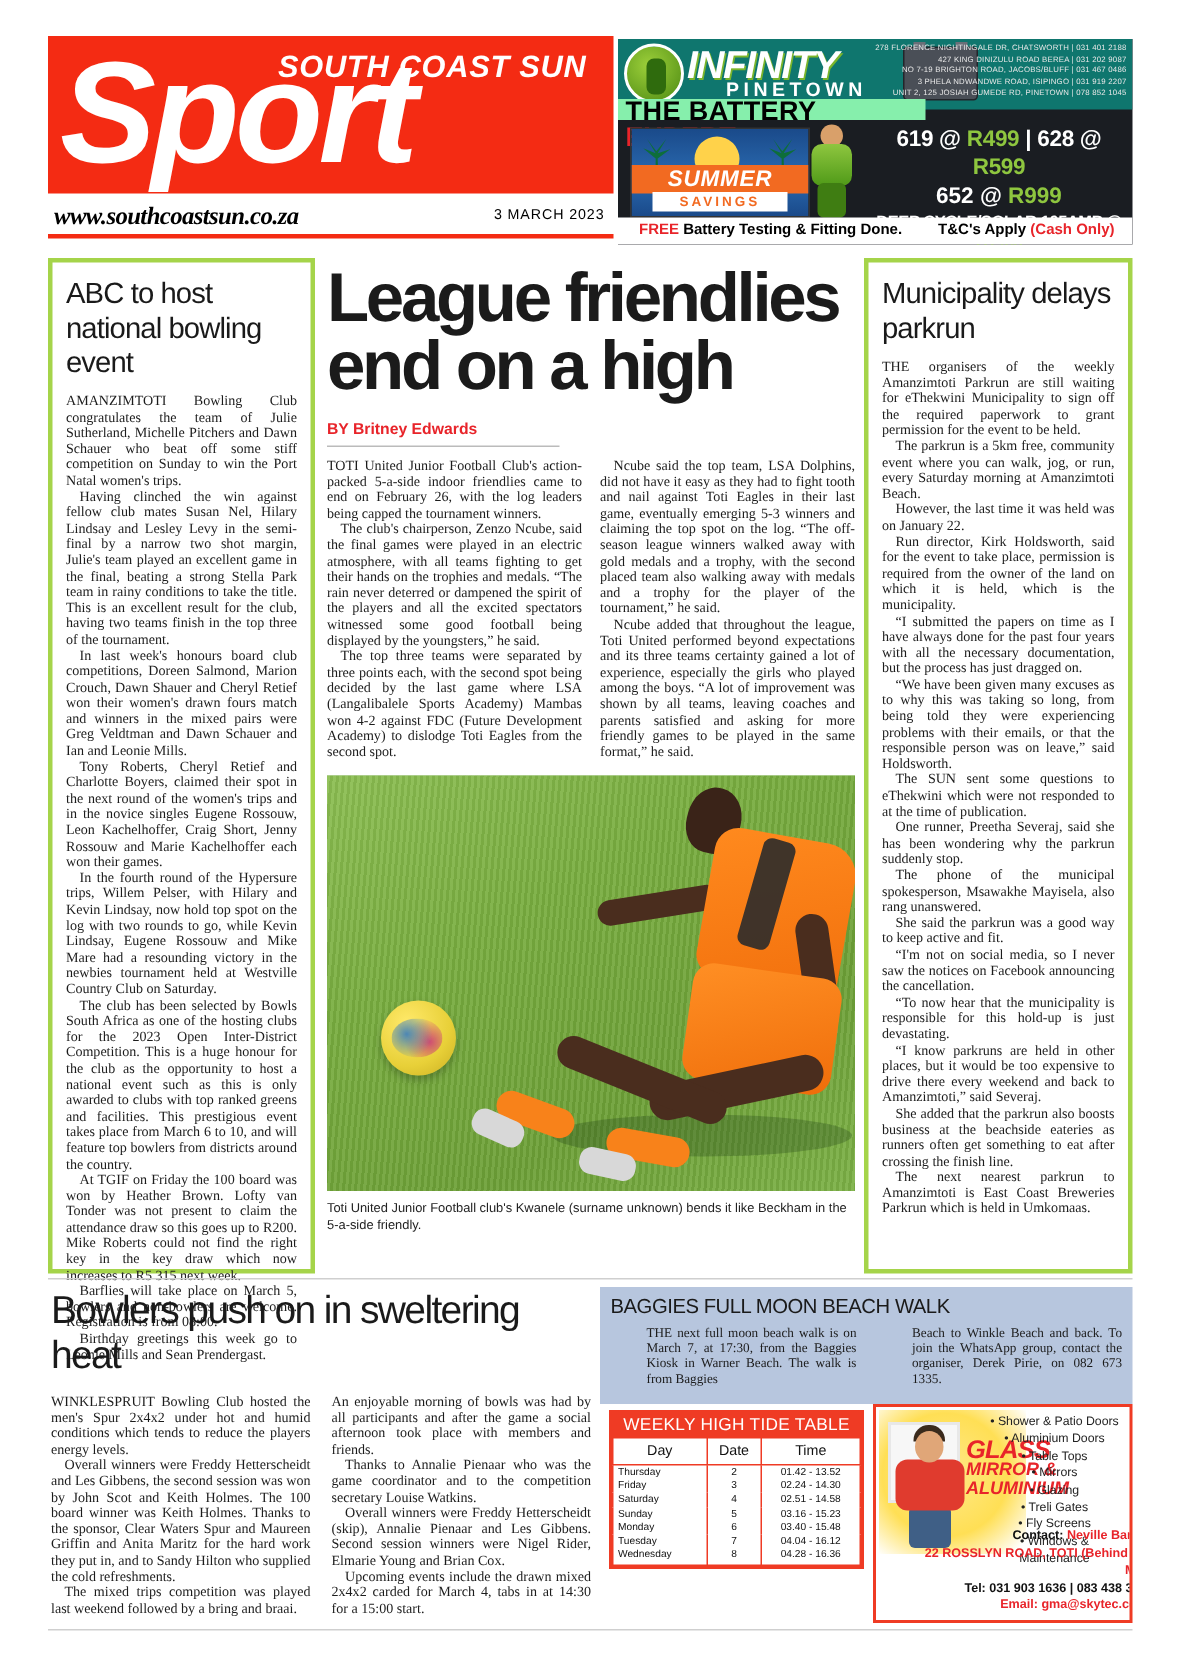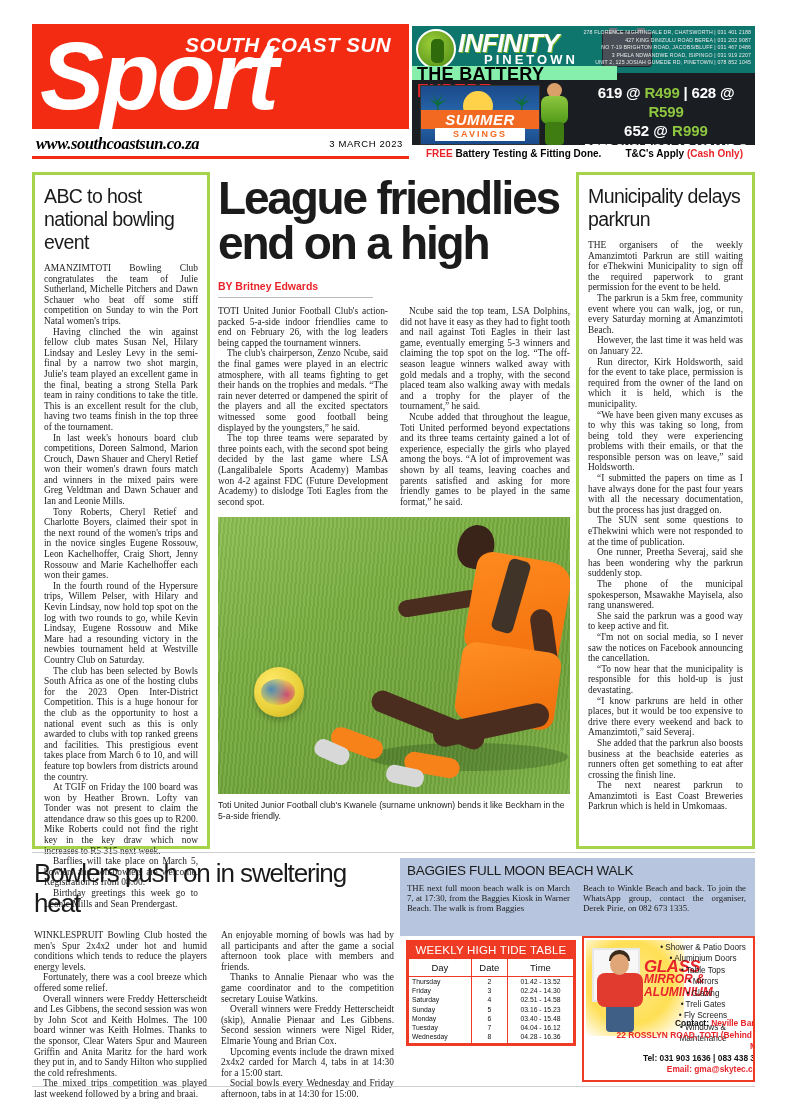--- a/index.html
+++ b/index.html
@@ -131,21 +131,21 @@
     letter-spacing:-1.1px;color:#1a1a1a;}
   .bow-cols{margin-top:12px;display:flex;gap:14px;}
   .bow-cols .col{width:173px;}
 
   
   .baggies{position:absolute;left:400px;top:858px;width:355px;height:78px;background:#b7c6de;padding:5px 7px 0 7px;
     box-sizing:border-box;}
   h3.bagghead{font-family:"Liberation Sans",sans-serif;font-weight:normal;font-size:13.5px;line-height:16px;margin:0 0 4px 0;
     letter-spacing:-.3px;color:#1a1a1a;}
   .bagg-cols{display:flex;gap:13px;}
-  .bagg-cols .col{width:163px;}
+  .bagg-cols .col{width:163px;margin-left:24px;}
   .bagg-cols p{font-size:8.8px;line-height:10.2px;}
 
   
   .tide{position:absolute;left:406px;top:940px;width:170px;border:2px solid #ef3b24;box-sizing:border-box;background:#fff;}
   .tide-title{background:#ef3b24;color:#fff;text-align:center;font-family:"Liberation Sans",sans-serif;font-weight:normal;
     font-size:11.5px;line-height:16px;letter-spacing:.2px;}
   table.tidetbl{width:100%;border-collapse:collapse;font-family:"Liberation Sans",sans-serif;}
   table.tidetbl th{border:1px solid #ef3b24;font-weight:normal;font-size:9.5px;padding:3px 0;text-align:center;color:#111;}
   table.tidetbl td{border-left:1px solid #ef3b24;border-right:1px solid #ef3b24;font-size:6.8px;padding:1.1px 3px;color:#111;}
   table.tidetbl td.day{text-align:left;}
@@ -286,49 +286,47 @@
     <div class="caption">Toti United Junior Football club's Kwanele (surname unknown) bends it like Beckham in the 5-a-side friendly.</div>
   </div>
 
   <div class="greenbox box-right">
     <div class="boxpad">
       <h2 class="colhead">Municipality delays parkrun</h2>
       <p class="body">THE organisers of the weekly Amanzimtoti Parkrun are still waiting for eThekwini Municipality to sign off the required paperwork to grant permission for the event to be held.</p>
       <p class="body ind">The parkrun is a 5km free, community event where you can walk, jog, or run, every Saturday morning at Amanzimtoti Beach.</p>
       <p class="body ind">However, the last time it was held was on January 22.</p>
       <p class="body ind">Run director, Kirk Holdsworth, said for the event to take place, permission is required from the owner of the land on which it is held, which is the municipality.</p>
+      <p class="body ind">“I submitted the papers on time as I have always done for the past four years with all the necessary documentation, but the process has just dragged on.</p>
       <p class="body ind">“We have been given many excuses as to why this was taking so long, from being told they were experiencing problems with their emails, or that the responsible person was on leave,” said Holdsworth.</p>
-      <p class="body ind">“I submitted the papers on time as I have always done for the past four years with all the necessary documentation, but the process has just dragged on.</p>
       <p class="body ind">The SUN sent some questions to eThekwini which were not responded to at the time of publication.</p>
       <p class="body ind">One runner, Preetha Severaj, said she has been wondering why the parkrun suddenly stop.</p>
       <p class="body ind">The phone of the municipal spokesperson, Msawakhe Mayisela, also rang unanswered.</p>
       <p class="body ind">She said the parkrun was a good way to keep active and fit.</p>
       <p class="body ind">“I'm not on social media, so I never saw the notices on Facebook announcing the cancellation.</p>
       <p class="body ind">“To now hear that the municipality is responsible for this hold-up is just devastating.</p>
       <p class="body ind">“I know parkruns are held in other places, but it would be too expensive to drive there every weekend and back to Amanzimtoti,” said Severaj.</p>
       <p class="body ind">She added that the parkrun also boosts business at the beachside eateries as runners often get something to eat after crossing the finish line.</p>
       <p class="body ind">The next nearest parkrun to Amanzimtoti is East Coast Breweries Parkrun which is held in Umkomaas.</p>
     </div>
   </div>
 
   <div class="bowlers">
     <h2 class="bowhead">Bowlers push on in sweltering heat</h2>
     <div class="bow-cols">
       <div class="col">
         <p class="body">WINKLESPRUIT Bowling Club hosted the men's Spur 2x4x2 under hot and humid conditions which tends to reduce the players energy levels.</p>
-        <p class="body ind">Fortunately, there was a cool breeze which offered some relief.</p>
         <p class="body ind">Overall winners were Freddy Hetterscheidt and Les Gibbens, the second session was won by John Scot and Keith Holmes. The 100 board winner was Keith Holmes. Thanks to the sponsor, Clear Waters Spur and Maureen Griffin and Anita Maritz for the hard work they put in, and to Sandy Hilton who supplied the cold refreshments.</p>
         <p class="body ind">The mixed trips competition was played last weekend followed by a bring and braai.</p>
       </div>
       <div class="col">
         <p class="body">An enjoyable morning of bowls was had by all participants and after the game a social afternoon took place with members and friends.</p>
         <p class="body ind">Thanks to Annalie Pienaar who was the game coordinator and to the competition secretary Louise Watkins.</p>
         <p class="body ind">Overall winners were Freddy Hetterscheidt (skip), Annalie Pienaar and Les Gibbens. Second session winners were Nigel Rider, Elmarie Young and Brian Cox.</p>
         <p class="body ind">Upcoming events include the drawn mixed 2x4x2 carded for March 4, tabs in at 14:30 for a 15:00 start.</p>
-        <p class="body ind">Social bowls every Wednesday and Friday afternoon, tabs in at 14:30 for 15:00.</p>
       </div>
     </div>
   </div>
 
   <div class="baggies">
     <h3 class="bagghead">BAGGIES FULL MOON BEACH WALK</h3>
     <div class="bagg-cols">
       <div class="col">
         <p class="body">THE next full moon beach walk is on March 7, at 17:30, from the Baggies Kiosk in Warner Beach. The walk is from Baggies</p>
       </div>

